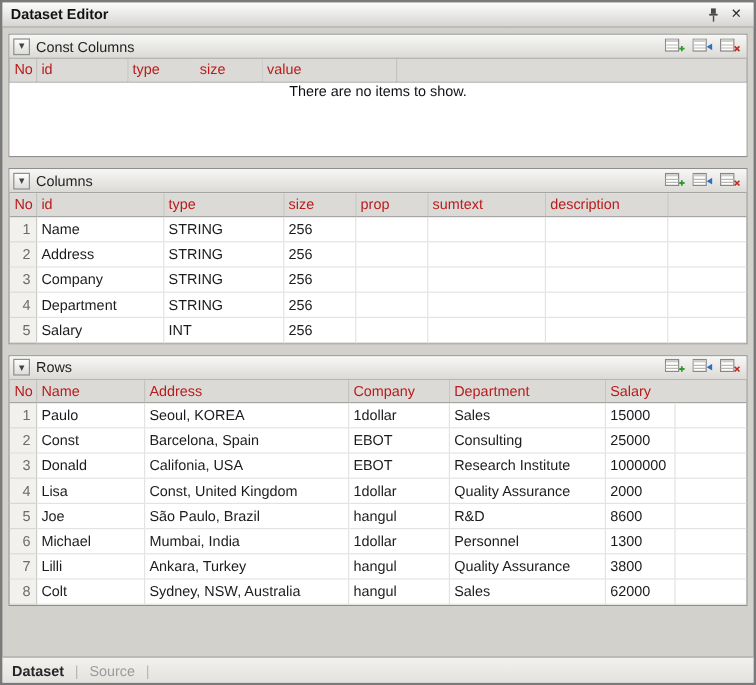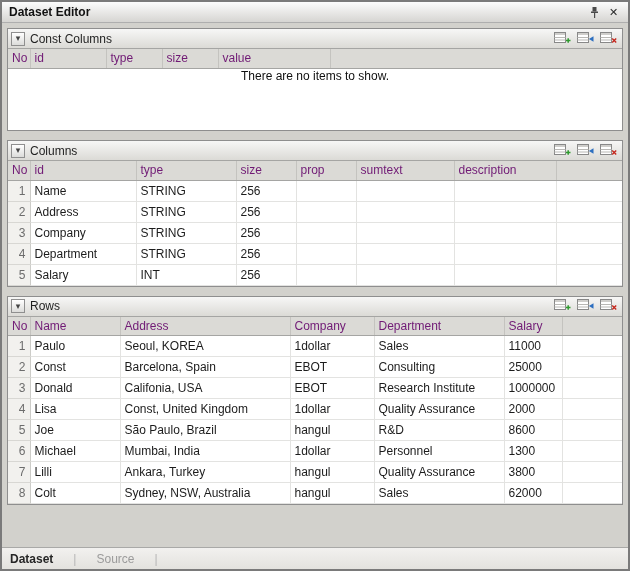--- a/index.html
+++ b/index.html
@@ -50,42 +50,42 @@
     padding:0;cursor:default;
   }
   .sec-title{color:#1f1f1f;}
   .sec-tools{margin-left:auto;display:flex;align-items:center;gap:5px;padding-right:2px;}
   .tool-btn{width:18px;height:15px;display:flex;align-items:center;justify-content:center;
     background:transparent;border:0;padding:0;cursor:default;}
 
   
   table.grid{width:100%;border-collapse:collapse;table-layout:fixed;}
   .grid th{
-    height:19px;background:#dbdad6;color:#701a75;font-weight:normal;text-align:left;
+    height:19px;background:#dbdad6;color:#b91c1c;font-weight:normal;text-align:left;
     padding:1px 4px;border-right:1px solid #c4c3bf;border-bottom:1px solid #a5a5a3;
     white-space:nowrap;overflow:hidden;font-size:12px;
   }
   .grid th.filler{border-right:0;}
   .grid td{
     height:21px;background:#fff;color:#1c1c1c;padding:1px 4px;
     border-right:1px solid #e3e3e1;border-bottom:1px solid #e3e3e1;
     white-space:nowrap;overflow:hidden;
   }
   .grid td.no{
     background:#f2f1ee;color:#6c6c6c;text-align:right;
     border-right:1px solid #ccccc8;border-bottom:1px solid #d8d7d3;
   }
   .grid td.filler{border-right:0;}
 
   .empty-area{flex:1;background:#fff;display:flex;justify-content:center;
     align-items:flex-start;color:#101010;}
 
   
   .bottombar{
-    flex:0 0 22px;margin-top:auto;display:flex;align-items:center;gap:20px;
+    flex:0 0 22px;margin-top:auto;display:flex;align-items:center;gap:9px;
     padding:0 8px;
     background:linear-gradient(#f2f1ef,#e3e2de);
     border-top:1px solid #a9a9a7;
   }
   .tab-dataset{color:#262626;font-weight:bold;cursor:default;}
   .tab-source{color:#9b9b9b;cursor:default;}
   .tab-sep{color:#b6b6b6;}
 </style>
 </head>
 <body>
@@ -341,21 +341,21 @@
             <th class="filler"></th>
           </tr>
         </thead>
         <tbody>
           <tr>
             <td class="no">1</td>
             <td>Paulo</td>
             <td>Seoul, KOREA</td>
             <td>1dollar</td>
             <td>Sales</td>
-            <td>11000</td>
+            <td>15000</td>
             <td class="filler"></td>
           </tr>
           <tr>
             <td class="no">2</td>
             <td>Const</td>
             <td>Barcelona, Spain</td>
             <td>EBOT</td>
             <td>Consulting</td>
             <td>25000</td>
             <td class="filler"></td>

